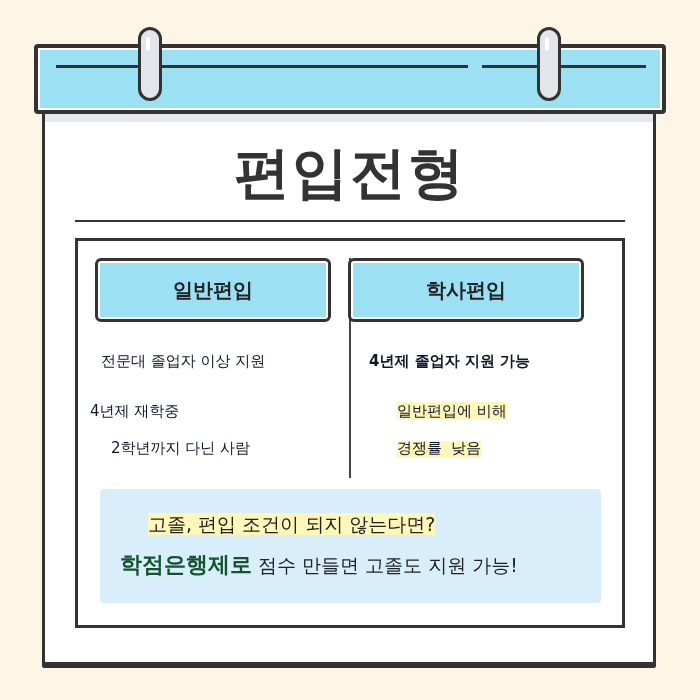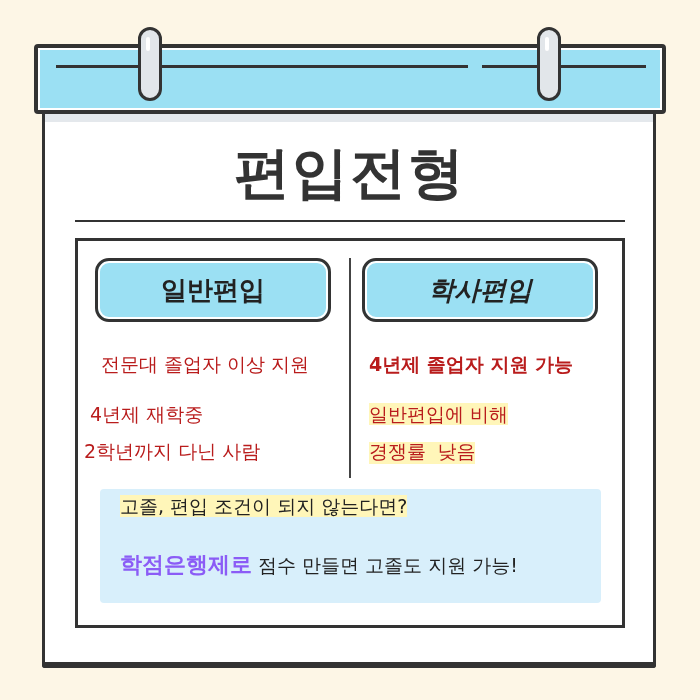--- a/index.html
+++ b/index.html
@@ -7,26 +7,26 @@
   .page{position:absolute;left:42px;top:112px;width:614px;height:556px;background:#fff;border-left:3px solid #333;border-right:3px solid #333;border-bottom:6px solid #333;box-sizing:border-box;border-radius:0 0 3px 3px;}
   .page-shade{position:absolute;left:0;top:0;right:0;height:10px;background:#e4e8ec;}
   .header-bar{position:absolute;left:34px;top:44px;width:632px;height:70px;background:#9be0f3;border:4px solid #333;border-radius:4px;box-sizing:border-box;box-shadow:inset 0 0 0 2px #fff;}
   .bar-line{position:absolute;top:17px;height:3px;background:#333;}
   .ring{position:absolute;top:27px;width:18px;height:68px;background:#e2e6ea;border:3px solid #333;border-radius:12px;box-sizing:content-box;}
   .ring::after{content:"";position:absolute;left:5px;top:7px;width:4px;height:14px;border-radius:3px;background:#fff;}
   .title{position:absolute;left:0;width:700px;top:136px;text-align:center;font-size:56px;font-weight:bold;color:#333;letter-spacing:2px;}
   .title-rule{position:absolute;left:75px;width:550px;top:220px;height:2px;background:#333;}
   .box{position:absolute;left:75px;top:238px;width:550px;height:390px;border:3px solid #333;box-sizing:border-box;}
   .divider{position:absolute;left:349px;top:258px;width:2px;height:220px;background:#444;}
-  .tag{position:absolute;top:258px;width:236px;height:64px;background:#9be0f3;border:3px solid #333;border-radius:14px;box-sizing:border-box;box-shadow:inset 0 0 0 2px #fff;display:flex;align-items:center;justify-content:center;font-size:26px;font-weight:bold;color:#222;}
-  .txt{position:absolute;font-size:19px;color:#b91c1c;white-space:nowrap;}
-  .hl{background:#fff6b9;}
+  .tag{position:absolute;top:258px;width:236px;height:64px;background:#9be0f3;border:3px solid #333;border-radius:6px;box-sizing:border-box;box-shadow:inset 0 0 0 2px #fff;display:flex;align-items:center;justify-content:center;font-size:20px;font-weight:bold;color:#222;}
+  .txt{position:absolute;font-size:15px;color:#0f172a;white-space:nowrap;}
+  .hl{background:#fff6b9;margin-left:28px;}
   .note{position:absolute;left:100px;top:489px;width:501px;height:114px;background:#d8effb;border-radius:4px;}
   .note-line{position:absolute;left:120px;font-size:19px;color:#222;white-space:nowrap;}
-  .red{color:#8b5cf6;font-weight:bold;font-size:22px;}
+  .red{color:#14532d;font-weight:bold;font-size:22px;}
 </style>
 </head>
 <body>
 
 <div class="page">
     <div class="page-shade"></div>
   </div>
 
 <div class="header-bar">
   <div class="bar-line" style="left:18px;width:412px;"></div>
@@ -35,27 +35,27 @@
 <div class="ring" style="left:138px;"></div>
 <div class="ring" style="left:537px;"></div>
 
 <div class="title">편입전형</div>
 <div class="title-rule"></div>
 
 <div class="box"></div>
 <div class="divider"></div>
 
 <div class="tag" style="left:95px;">일반편입</div>
-<div class="tag" style="left:362px;font-style:italic;">학사편입</div>
+<div class="tag" style="left:348px;">학사편입</div>
 
 <div class="txt" style="left:101px;top:352px;">전문대 졸업자 이상 지원</div>
 <div class="txt" style="left:90px;top:402px;">4년제 재학중</div>
-<div class="txt" style="left:84px;top:439px;">2학년까지 다닌 사람</div>
+<div class="txt" style="left:111px;top:439px;">2학년까지 다닌 사람</div>
 
 <div class="txt" style="left:369px;top:352px;font-weight:bold;">4년제 졸업자 지원 가능</div>
 <div class="txt" style="left:369px;top:402px;"><span class="hl">일반편입에 비해</span></div>
 <div class="txt" style="left:369px;top:439px;font-family:Liberation Mono, monospace;"><span class="hl">경쟁률 낮음</span></div>
 
 <div class="note"></div>
-<div class="note-line" style="top:494px;"><span class="hl">고졸, 편입 조건이 되지 않는다면?</span></div>
+<div class="note-line" style="top:512px;"><span class="hl">고졸, 편입 조건이 되지 않는다면?</span></div>
 <div class="note-line" style="top:550px;">
   <span class="red">학점은행제로</span><span> 점수 만들면 고졸도 지원 가능!</span>
 </div>
 
 </body></html>

